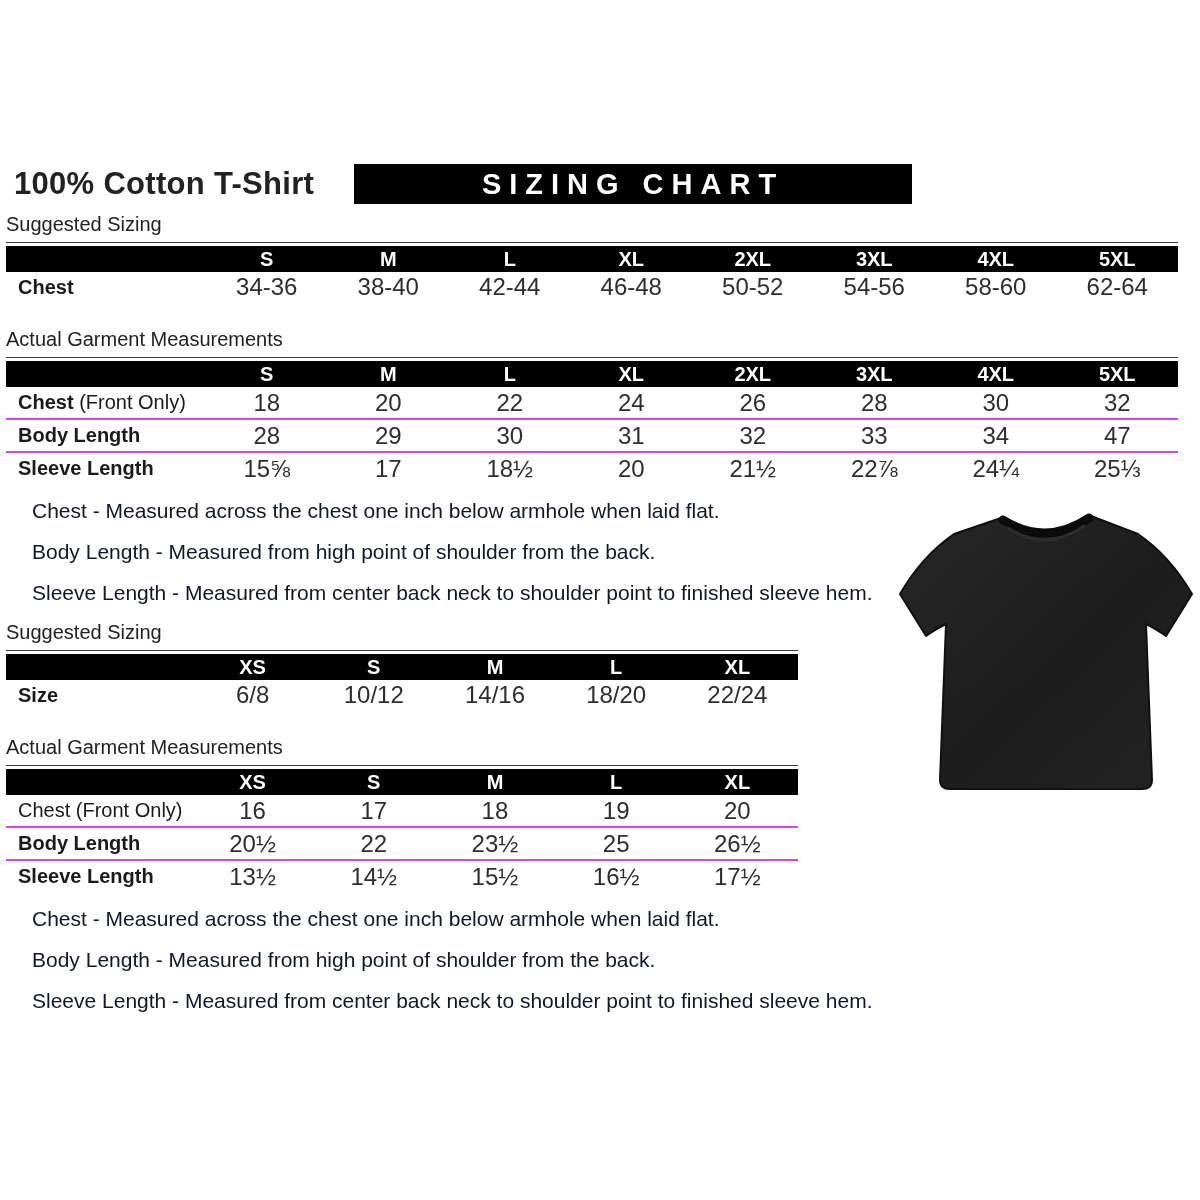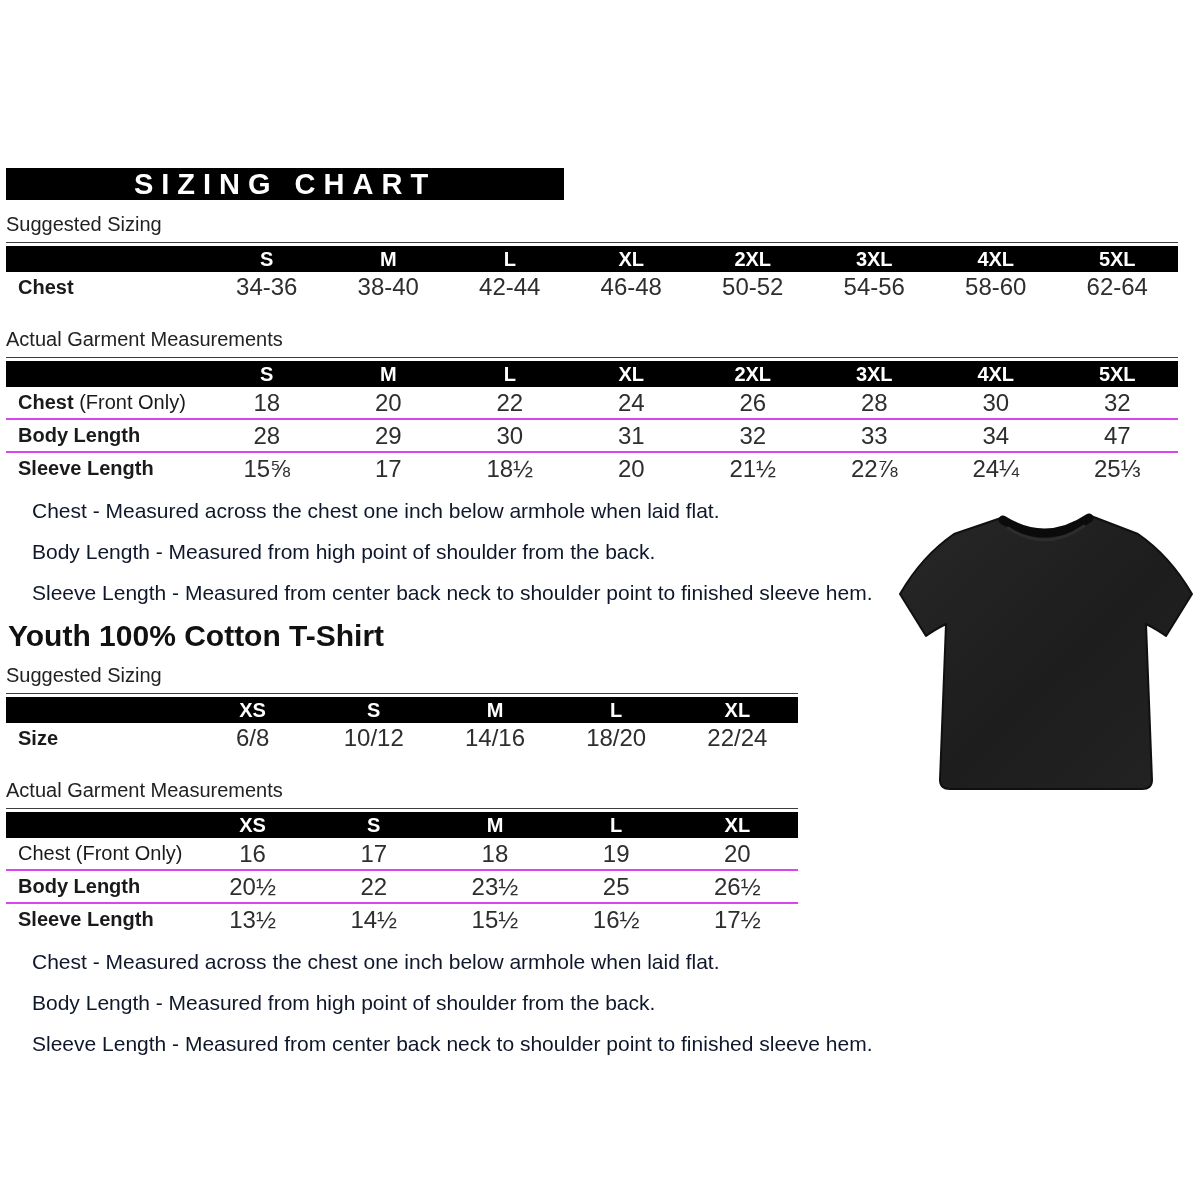--- a/index.html
+++ b/index.html
@@ -2,21 +2,21 @@
 <html><head>
 <meta charset="utf-8">
 <style>
   html,body{margin:0;padding:0;background:#ffffff;}
   .page{position:relative;width:1200px;height:1200px;background:#ffffff;
         font-family:"Liberation Sans",sans-serif;color:#1c1c1c;overflow:hidden;}
   .content{position:absolute;top:163px;left:6px;width:1176px;}
   .header-row{display:flex;align-items:center;height:42px;margin-bottom:6px;}
   .page-title{flex:0 0 340px;width:340px;padding-left:8px;font-size:31px;font-weight:700;
               letter-spacing:0.3px;color:#222;white-space:nowrap;}
-  .banner{flex:0 0 558px;height:32px;background:#000;color:#fff;display:flex;align-items:center;
+  .banner{flex:0 0 558px;height:40px;background:#000;color:#fff;display:flex;align-items:center;
           justify-content:center;font-size:29px;font-weight:700;letter-spacing:8px;white-space:nowrap;}
   .section-label{font-size:20px;color:#222;padding:2px 0 6px 0;border-bottom:1px solid #3c3c3c;}
   .w-adult{width:1172px;}
   .w-youth{width:792px;}
   table.size-table{border-collapse:collapse;table-layout:fixed;margin-top:3px;}
   table.size-table.w-adult{width:1172px;}
   table.size-table.w-youth{width:792px;}
   thead th{background:#000;color:#fff;font-size:20px;font-weight:700;height:26px;
            text-align:center;padding:0;}
   tbody td{font-size:24px;color:#2e2e2e;text-align:center;height:30px;padding:0;}
@@ -35,20 +35,21 @@
   .gap-lg{margin-top:24px;}
   .tshirt{position:absolute;left:896px;top:492px;width:300px;height:314px;}
 </style>
 </head>
 <body>
 
 <div class="page">
   <div class="content">
 
     <div class="header-row">
+      <div class="page-title">100% Cotton T-Shirt</div>
       <div class="banner">SIZING CHART</div>
     </div>
 
     <div class="section-label w-adult">Suggested Sizing</div>
     <table class="size-table w-adult">
         <thead>
           <tr>
             <th class="label-col"></th>
             <th>S</th>
             <th>M</th>
@@ -126,21 +127,20 @@
           </tr>
         </tbody>
       </table>
 
     <div class="notes">
       <p>Chest - Measured across the chest one inch below armhole when laid flat.</p>
       <p>Body Length - Measured from high point of shoulder from the back.</p>
       <p>Sleeve Length - Measured from center back neck to shoulder point to finished sleeve hem.</p>
     </div>
 
-    <div class="youth-title">Youth 100% Cotton T-Shirt</div>
 
     <div class="section-label w-youth">Suggested Sizing</div>
     <table class="size-table w-youth">
         <thead>
           <tr>
             <th class="label-col"></th>
             <th>XS</th>
             <th>S</th>
             <th>M</th>
             <th>L</th>

